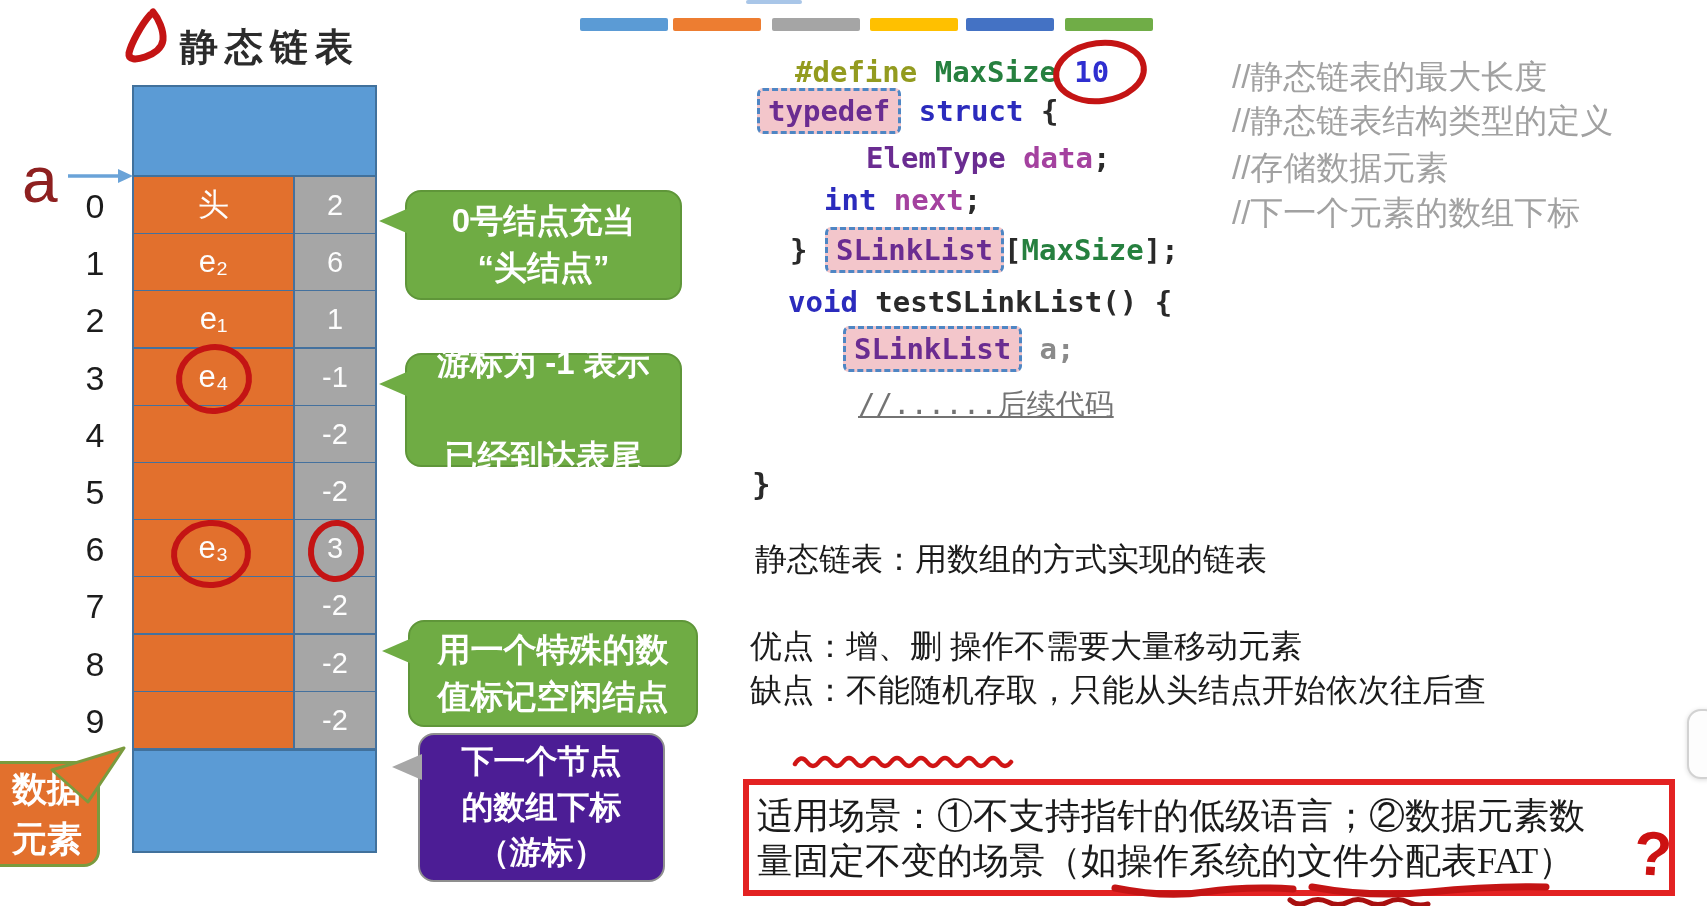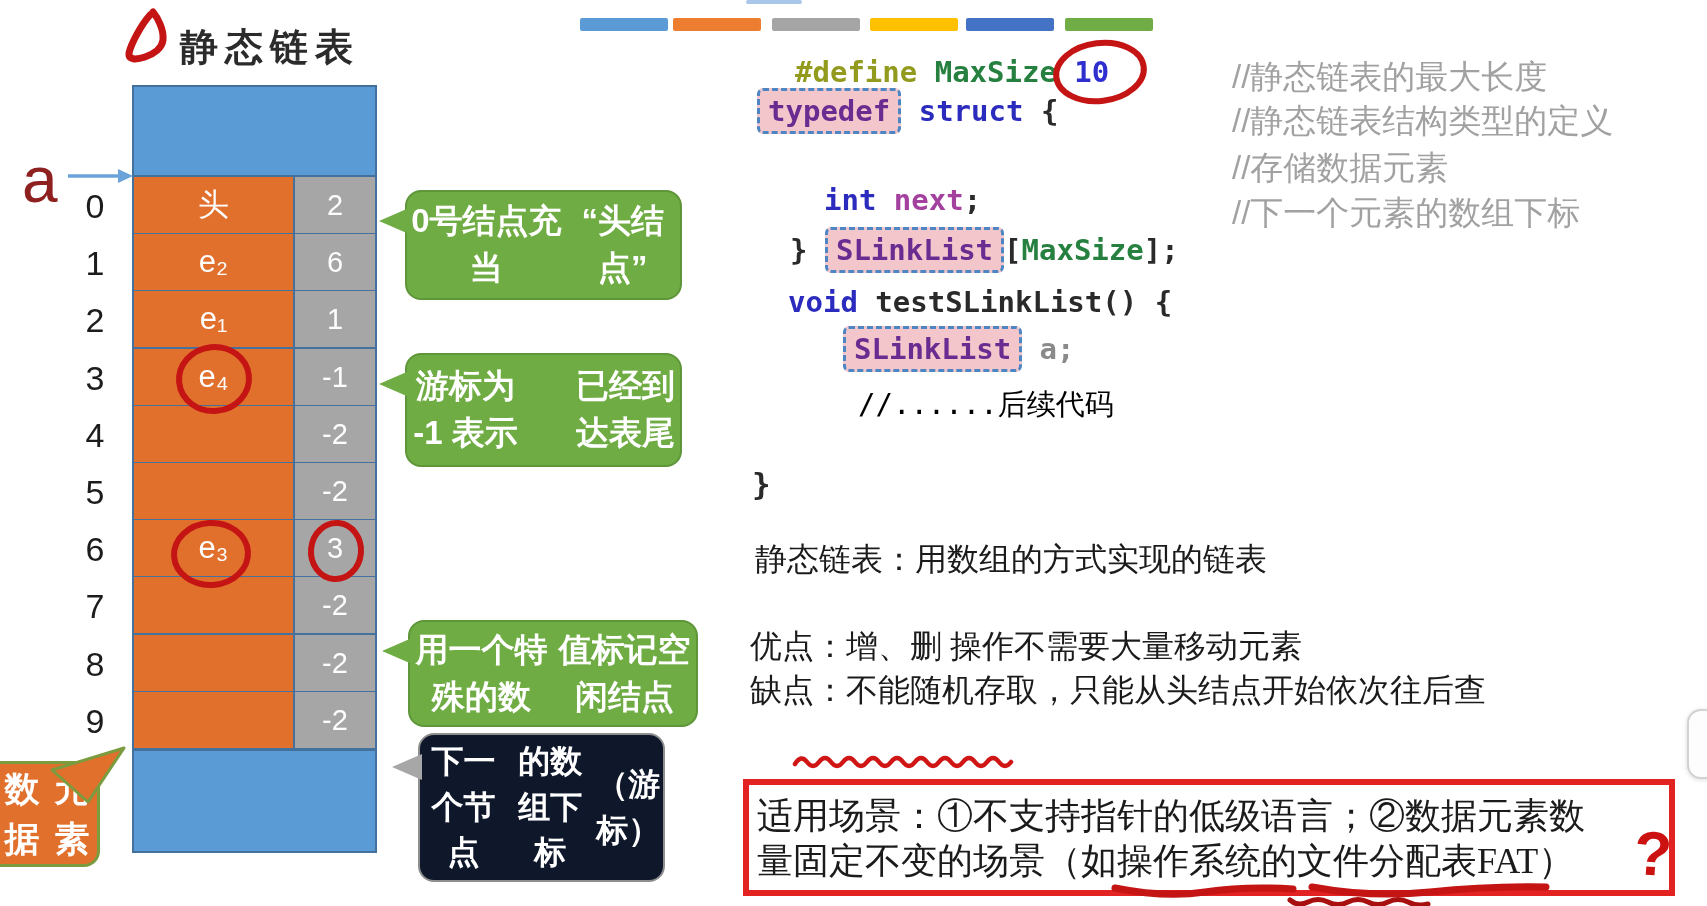--- a/index.html
+++ b/index.html
@@ -24,44 +24,44 @@
   .row { position:absolute; left:0; width:245px; height:58px; display:flex; }
   .idx { position:absolute; left:-62px; width:50px; height:58px; line-height:58px;
     text-align:center; font-size:34px; color:#1c1c1c; }
   .dcell { width:163px; background:#E2702D; border:2px solid #44719E; border-top:none;
     color:#fdfdfd; font-size:31px; display:flex; align-items:center; justify-content:center; }
   .ccell { flex:1; background:#A6A6A6; border:2px solid #44719E; border-top:none; border-left:none;
     color:#fdfdfd; font-size:29px; display:flex; align-items:center; justify-content:center; }
   .ptr-label { left:22px; top:143px; font-size:64px; color:#8E2020; font-weight:500; }
 
   
-  .bubble { position:absolute; border-radius:16px; display:flex; flex-direction:row;
+  .bubble { position:absolute; border-radius:16px; display:flex; flex-direction:column;
     align-items:center; justify-content:center; color:#fff; font-weight:600;
     font-size:33px; line-height:1.42; text-align:center; }
   .bub-green { background:#6FAC44; border:2px solid #5F9639; }
-  .bub-gray  { background:#0f172a; border:2px solid #8F8F8F; }
+  .bub-gray  { background:#4c1d95; border:2px solid #8F8F8F; }
   .bubble::before { content:""; position:absolute; left:-28px; width:0; height:0;
     border-top:13px solid transparent; border-bottom:13px solid transparent; }
   .bub-green::before { border-right:30px solid #6FAC44; }
   .bub-gray::before  { border-right:30px solid #A7A7A7; }
   #bubble-head   { left:405px; top:190px; width:277px; height:110px; } #bubble-head::before{top:16px;}
   #bubble-end    { left:405px; top:353px; width:277px; height:114px;gap:47px; } #bubble-end::before{top:16px;}
   #bubble-ptr    { left:410px; top:527px; width:307px; height:71px;  } #bubble-ptr::before{top:14px;}
   #bubble-free   { left:408px; top:620px; width:290px; height:107px; } #bubble-free::before{top:16px;}
   #bubble-cursor { left:418px; top:733px; width:247px; height:149px; font-size:32px; } #bubble-cursor::before{top:19px;}
   #bubble-data   { left:-16px; top:761px; width:116px; height:106px; background:#E2702D;
     border:3px solid #7A9B3E; border-radius:16px; font-size:35px; padding-left:10px; }
   #bubble-data::before { display:none; }
 
   
   .code { position:absolute; font-family:"DejaVu Sans Mono", monospace; font-weight:bold;
     font-size:29px; white-space:pre; line-height:36px; color:#2a2a2a; }
   .c-olive{color:#939b1f} .c-green{color:#26803f} .c-num{color:#2f2fd0}
   .c-kw{color:#2b2bbd} .c-purple{color:#6A2C91} .c-mag{color:#A4419F}
-  .c-blk{color:#2a2a2a} .c-var{color:#8a8a8a} .c-com{color:#000000; font-weight:normal;}
+  .c-blk{color:#2a2a2a} .c-var{color:#8a8a8a} .c-com{color:#737373; font-weight:normal;text-decoration:underline;}
   .codebox { display:inline-block; background:#F3C6CB; border:3px dashed #4E86C4;
     border-radius:6px; padding:2px 8px; color:#6A2C91; }
   .comment-line { position:absolute; left:1232px; font-size:33px; color:#a1a1a1;
     font-weight:500; white-space:pre; }
 
   
   .note { position:absolute; font-family:"Liberation Serif", serif; font-size:32px;
     color:#1b1b1b; white-space:pre; }
   .note-red { color:#C00000; }
   #scene-box { left:743px; top:779px; width:932px; height:117px; border:6px solid #E32222; }
@@ -163,20 +163,21 @@
     <div>的数组下标</div>
     <div>（游标）</div>
   </div>
   <div class="bubble" id="bubble-data">
     <div>数据</div>
     <div>元素</div>
   </div>
 
   <div class="code" style="left:795px;top:54px"><span class="c-olive">#define </span><span class="c-green">MaxSize</span><span class="c-num"> 10</span></div>
   <div class="code" style="left:757px;top:88px"><span class="codebox">typedef</span><span class="c-kw"> struct</span><span class="c-blk"> {</span></div>
+  <div class="code" style="left:866px;top:140px"><span class="c-purple">ElemType </span><span class="c-mag">data</span><span class="c-blk">;</span></div>
   <div class="code" style="left:824px;top:182px"><span class="c-kw">int</span><span class="c-mag"> next</span><span class="c-blk">;</span></div>
   <div class="code" style="left:790px;top:227px"><span class="c-blk">} </span><span class="codebox">SLinkList</span><span class="c-blk">[</span><span class="c-green">MaxSize</span><span class="c-blk">];</span></div>
   <div class="code" style="left:788px;top:284px"><span class="c-kw">void</span><span class="c-blk"> testSLinkList() {</span></div>
   <div class="code" style="left:843px;top:326px"><span class="codebox">SLinkList</span><span class="c-var"> a;</span></div>
   <div class="code c-com" style="left:858px;top:386px">//......后续代码</div>
   <div class="code" style="left:752px;top:466px;font-size:31px">}</div>
 
   <div class="comment-line" style="top:55px">//静态链表的最大长度</div>
   <div class="comment-line" style="top:99px">//静态链表结构类型的定义</div>
   <div class="comment-line" style="top:146px">//存储数据元素</div>

